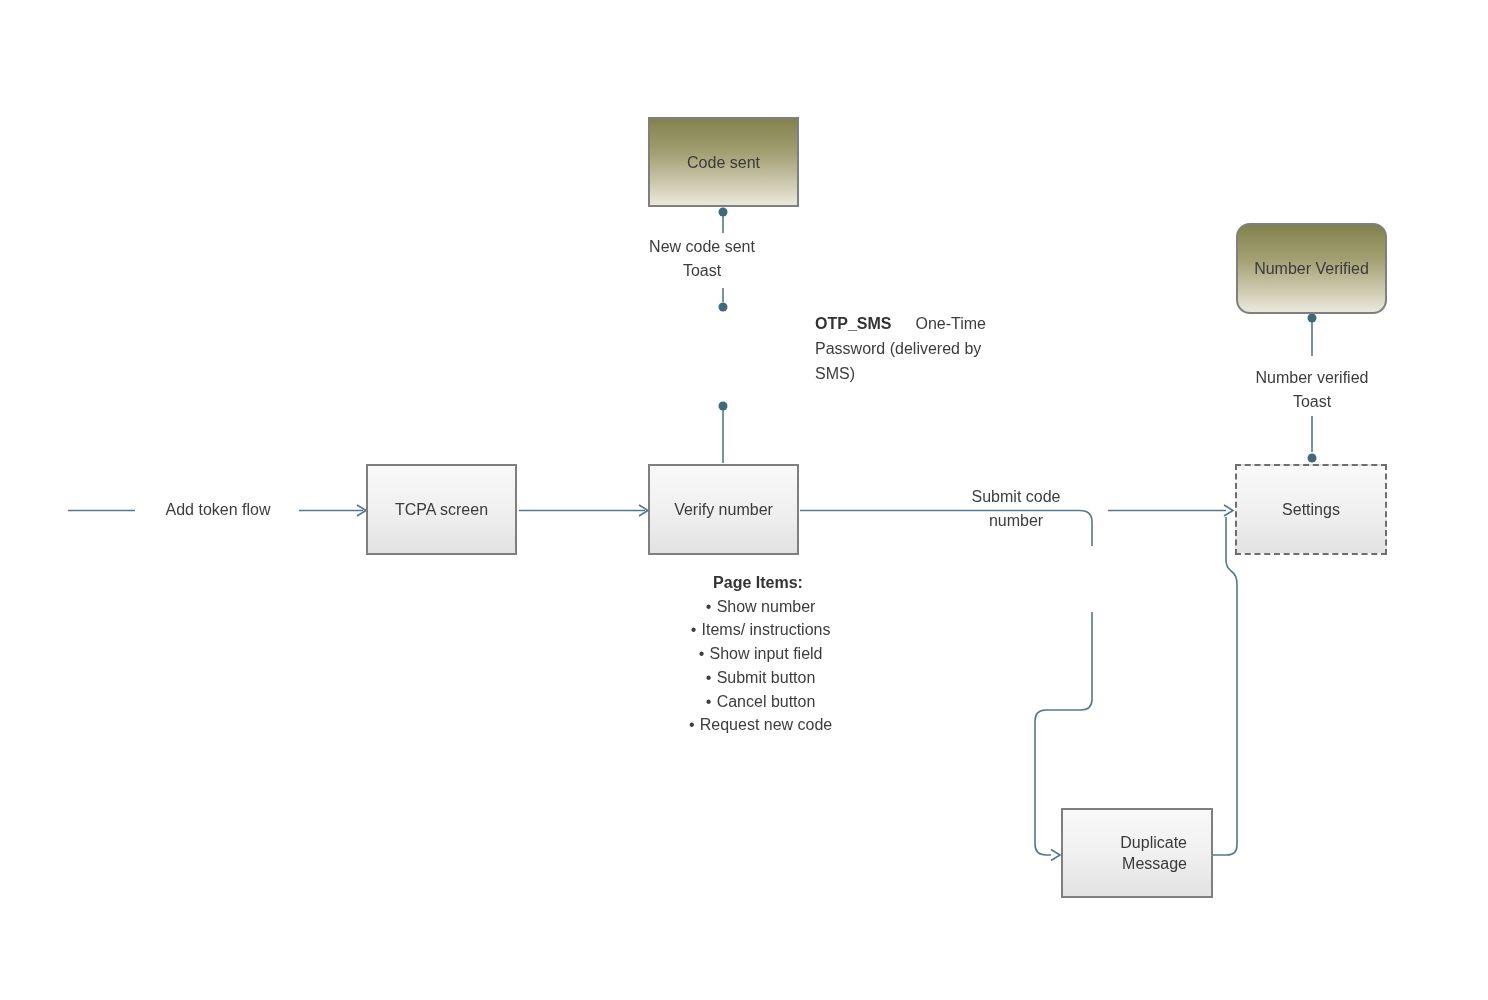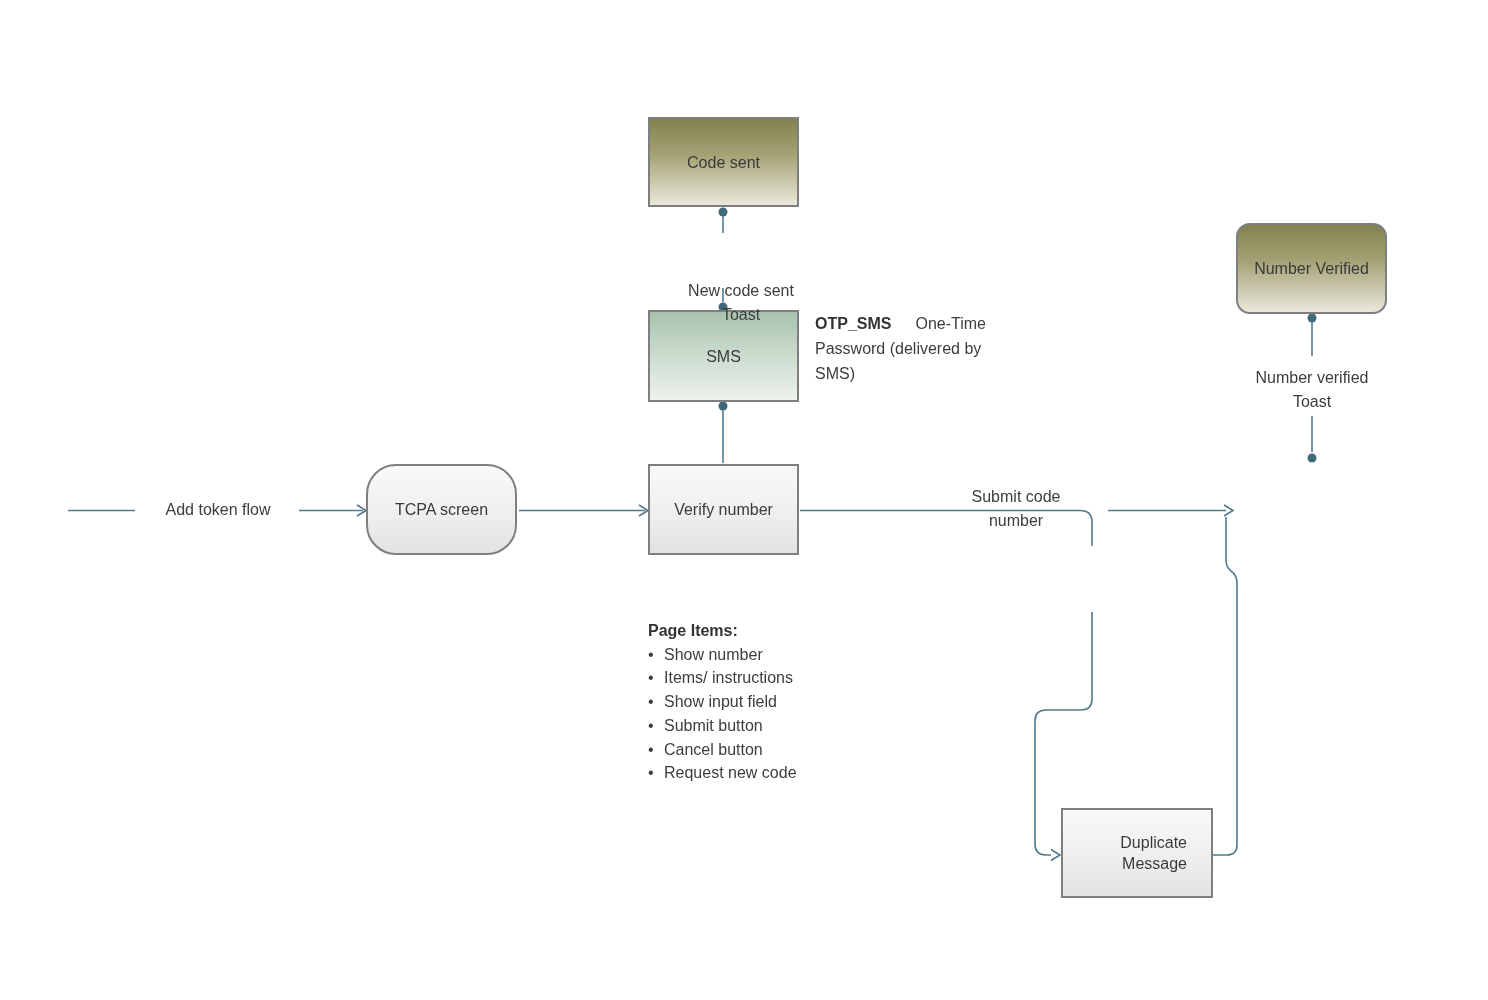--- a/index.html
+++ b/index.html
@@ -30,23 +30,22 @@
     color:#3d3d3d;
   }
   .annot{
     position:absolute;
     font-size:16px;line-height:25px;text-align:left;
     color:#3d3d3d;
   }
   .annot .term{font-weight:bold;padding-right:24px;color:#333333;}
   .pageitems{
     position:absolute;
-    font-size:16px;line-height:23.7px;text-align:left;
+    font-size:16px;line-height:23.7px;text-align:center;
     color:#3d3d3d;
-    margin-top:48px;
   }
   .pageitems .heading{font-weight:bold;color:#333333;}
   .pageitems ul{list-style:none;margin:0;padding:0;}
   .pageitems li .bullet{display:inline-block;width:16px;}
 </style>
 </head>
 <body>
 
 <div id="canvas">
 
@@ -80,44 +79,44 @@
     <circle cx="1312" cy="318" r="4.5" fill="#41697c" stroke="none"></circle>
     <path d="M1312 322 V356"></path>
     <path d="M1312 416 V452"></path>
     <circle cx="1312" cy="458" r="4.5" fill="#41697c" stroke="none"></circle>
   </svg>
 
   <div class="box olive" style="left:648px;top:117px;width:151px;height:90px;">
     <span>Code sent</span>
   </div>
 
-  <div class="box green" style="left:648px;top:310px;width:151px;height:92px;">
-    <span>SMS</span>
-  </div>
 
-  <div class="box gray" style="left:366px;top:464px;width:151px;height:91px;border-radius:30px;">
+  <div class="box gray" style="left:366px;top:464px;width:151px;height:91px;">
     <span>TCPA screen</span>
   </div>
 
   <div class="box gray" style="left:648px;top:464px;width:151px;height:91px;">
     <span>Verify number</span>
   </div>
 
+  <div class="box gray dashed" style="left:1235px;top:464px;width:152px;height:91px;">
+    <span>Settings</span>
+  </div>
 
   <div class="box gray" style="left:1061px;top:808px;width:152px;height:90px;">
     <span style="display:inline-block;max-width:100px;">Duplicate Message</span>
   </div>
 
   <div class="box olive" style="left:1236px;top:223px;width:151px;height:91px;border-radius:14px;">
     <span>Number Verified</span>
   </div>
 
   <div class="lbl" style="left:143px;top:498px;width:150px;">Add token flow</div>
 
-  <div class="lbl" style="left:676px;top:235px;width:130px;margin-top:44px;">New code sent Toast</div>
+  <div class="lbl" style="left:637px;top:235px;width:130px;">New code sent Toast</div>
 
   <div class="lbl" style="left:951px;top:485px;width:130px;">Submit code number</div>
 
 
   <div class="lbl" style="left:1247px;top:366px;width:130px;">Number verified Toast</div>
 
   <div class="annot" style="left:815px;top:311px;width:190px;">
     <span class="term">OTP_SMS</span><span>One-Time Password (delivered by SMS)</span>
   </div>
 

